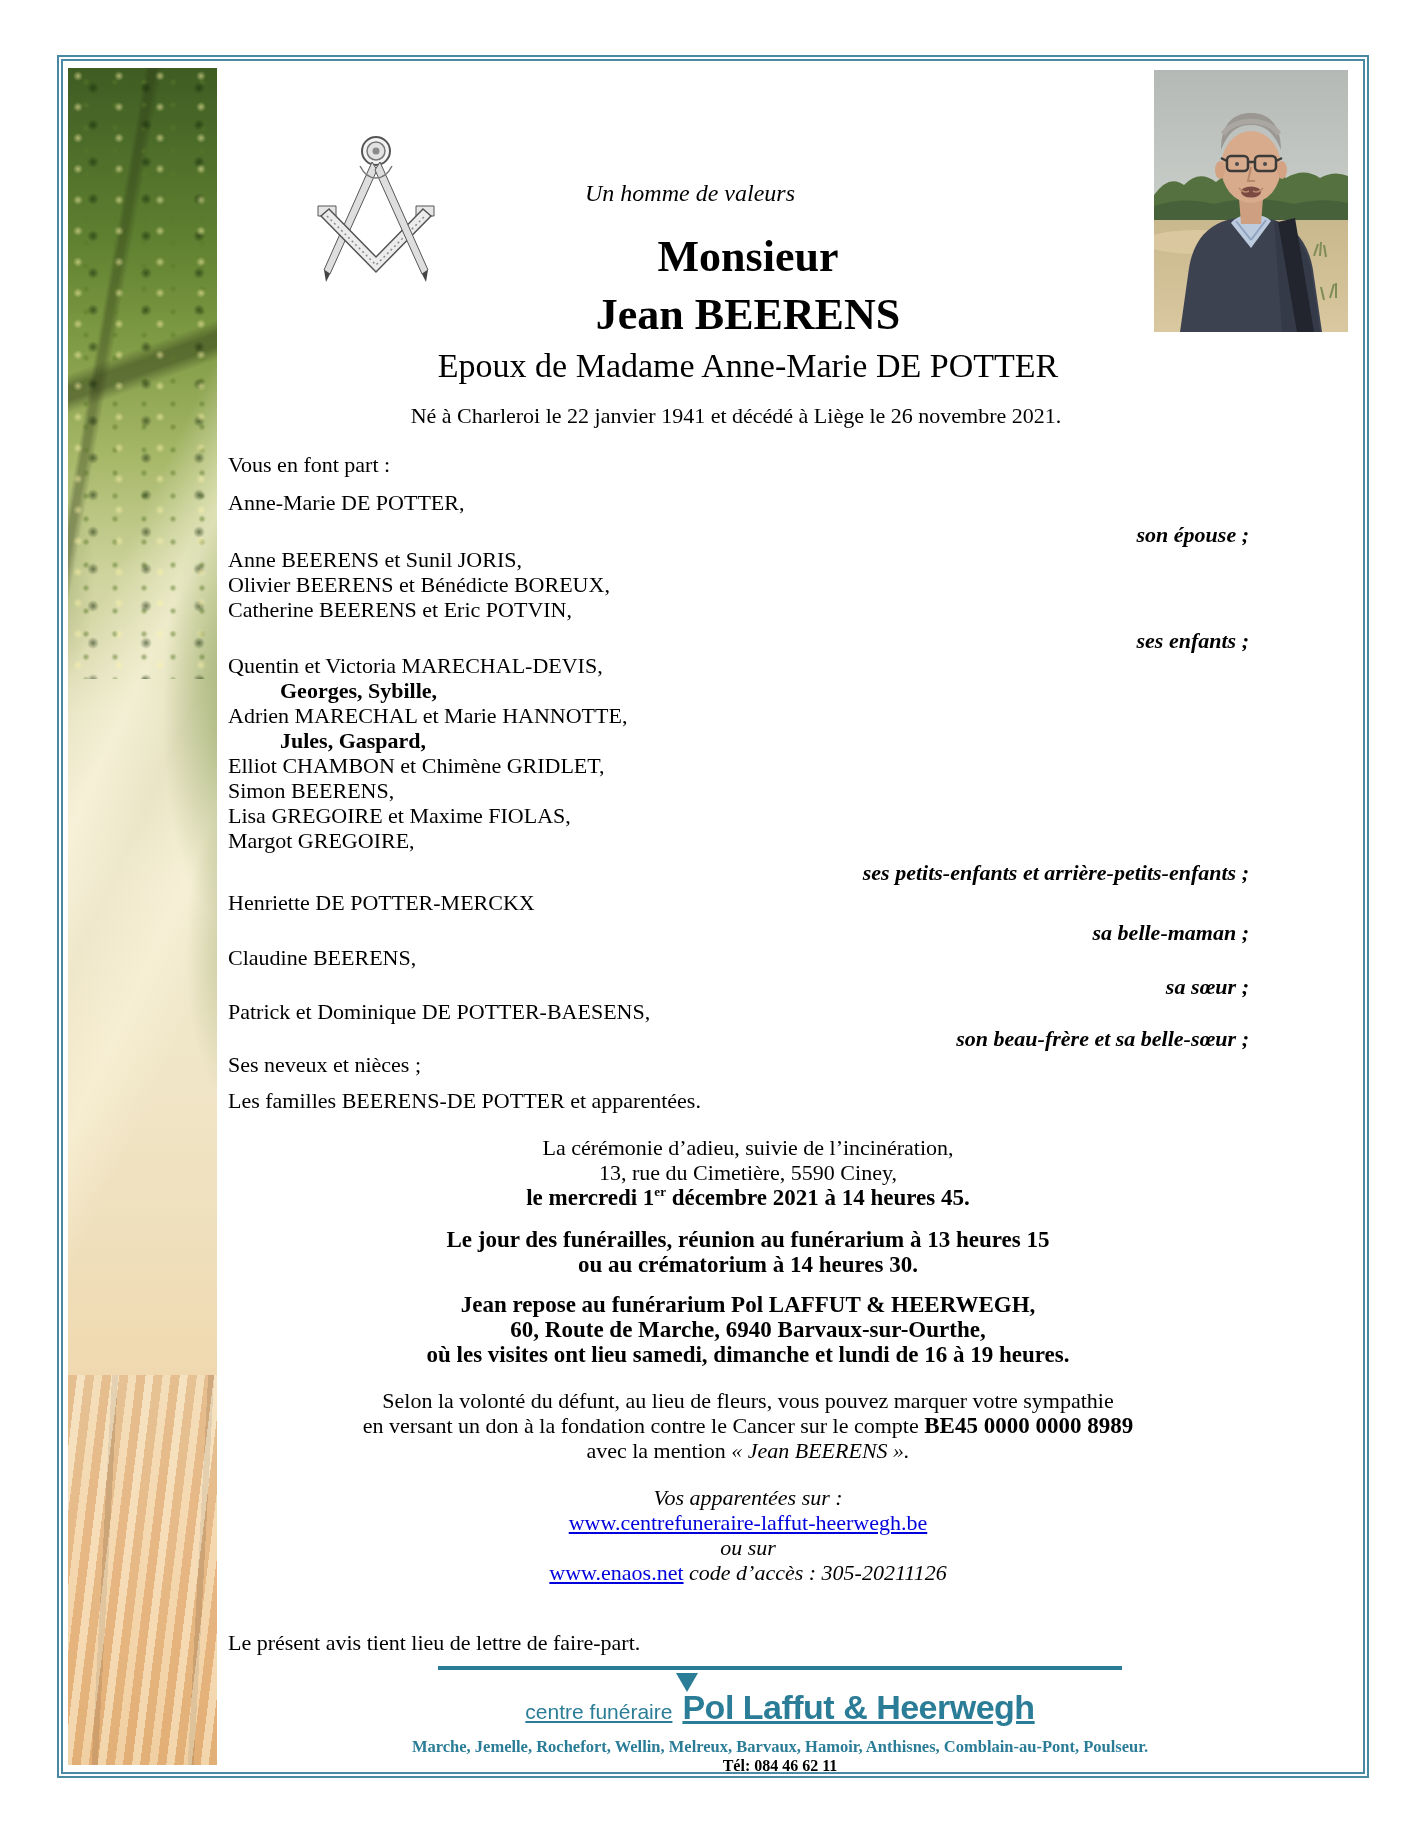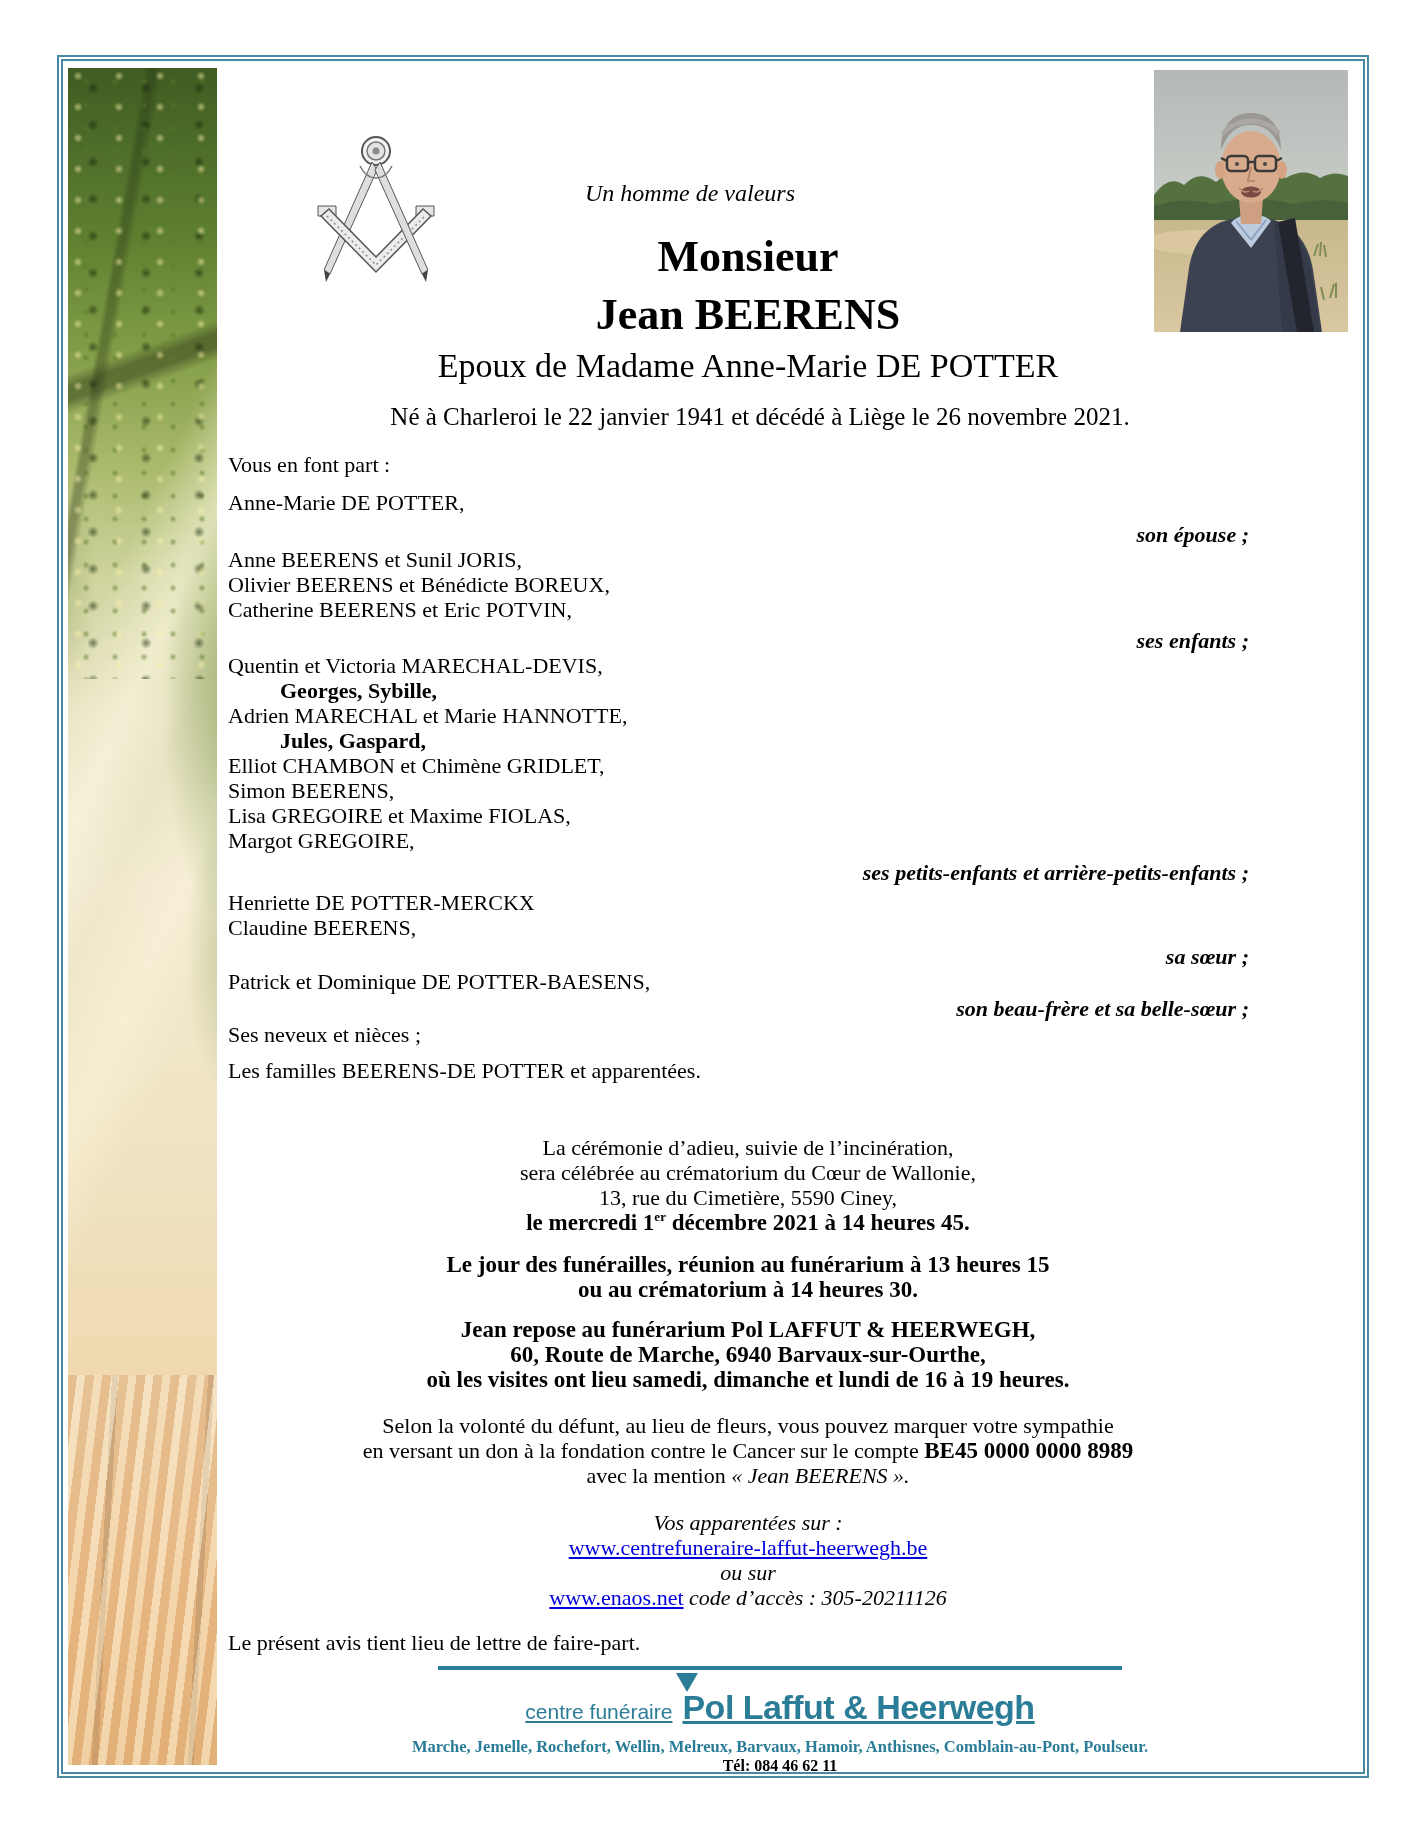--- a/index.html
+++ b/index.html
@@ -43,21 +43,21 @@
         rgba(205,140,85,.30) 17px 26px, rgba(248,228,198,.45) 26px 34px),
       repeating-linear-gradient(93deg, transparent 0 44px, rgba(110,95,70,.28) 44px 50px, transparent 50px 96px);
   }
   .emblem{position:absolute;left:300px;top:130px;width:152px;height:155px;}
   .photo{position:absolute;left:1154px;top:70px;width:194px;height:262px;}
   .hdr{position:absolute;text-align:center;}
   .motto{left:390px;top:180px;width:600px;font-style:italic;font-size:24px;}
   .title1{left:228px;top:234px;width:1040px;font-size:44px;font-weight:bold;line-height:46px;}
   .title2{left:228px;top:292px;width:1040px;font-size:44px;font-weight:bold;line-height:46px;text-align:center;}
   .spouse{left:228px;top:348px;width:1040px;font-size:34px;line-height:36px;}
-  .life{left:240px;top:403px;width:1040px;font-size:25px;}
+  .life{left:216px;top:403px;width:1040px;font-size:22px;}
   .people{position:absolute;left:228px;top:452px;width:1021px;font-size:22px;line-height:25px;}
   .rel{text-align:right;font-style:italic;font-weight:bold;}
   .indent{padding-left:52px;font-weight:bold;}
   .mid{position:absolute;left:228px;top:1135px;width:1040px;text-align:center;font-size:22px;line-height:25px;}
   .b{font-weight:bold;font-size:23px;}
   .it{font-style:italic;}
   sup.er{font-size:13px;vertical-align:super;line-height:0;}
   a.lnk{color:#0000dd;text-decoration:underline;}
   .notice{position:absolute;left:228px;top:1630px;font-size:22px;}
   .rule{position:absolute;left:438px;top:1666px;width:684px;height:4px;}
@@ -162,34 +162,34 @@
   <div class="indent">Georges, Sybille,</div>
   <div>Adrien MARECHAL et Marie HANNOTTE,</div>
   <div class="indent">Jules, Gaspard,</div>
   <div>Elliot CHAMBON et Chimène GRIDLET,</div>
   <div>Simon BEERENS,</div>
   <div>Lisa GREGOIRE et Maxime FIOLAS,</div>
   <div>Margot GREGOIRE,</div>
   <div class="rel" style="margin-top:7px">ses petits-enfants et arrière-petits-enfants ;</div>
 
   <div style="margin-top:5px">Henriette DE POTTER-MERCKX</div>
+  <div class="rel" style="margin-top:5px">sa belle-maman ;</div>
 
   <div>Claudine BEERENS,</div>
   <div class="rel" style="margin-top:4px">sa sœur ;</div>
 
   <div>Patrick et Dominique DE POTTER-BAESENS,</div>
   <div class="rel" style="margin-top:2px">son beau-frère et sa belle-sœur ;</div>
 
   <div style="margin-top:1px">Ses neveux et nièces ;</div>
   <div style="margin-top:11px">Les familles BEERENS-DE POTTER et apparentées.</div>
 </div>
 
 <div class="mid">
   <div>La cérémonie d’adieu, suivie de l’incinération,</div>
-  <div>sera célébrée au crématorium du Cœur de Wallonie,</div>
   <div>13, rue du Cimetière, 5590 Ciney,</div>
   <div class="b"><span>le mercredi 1</span><sup class="er">er</sup><span> décembre 2021 à 14 heures 45.</span></div>
 
   <div class="b" style="margin-top:17px">Le jour des funérailles, réunion au funérarium à 13 heures 15</div>
   <div class="b">ou au crématorium à 14 heures 30.</div>
 
   <div class="b" style="margin-top:15px">Jean repose au funérarium Pol LAFFUT &amp; HEERWEGH,</div>
   <div class="b">60, Route de Marche, 6940 Barvaux-sur-Ourthe,</div>
   <div class="b">où les visites ont lieu samedi, dimanche et lundi de 16 à 19 heures.</div>
 

